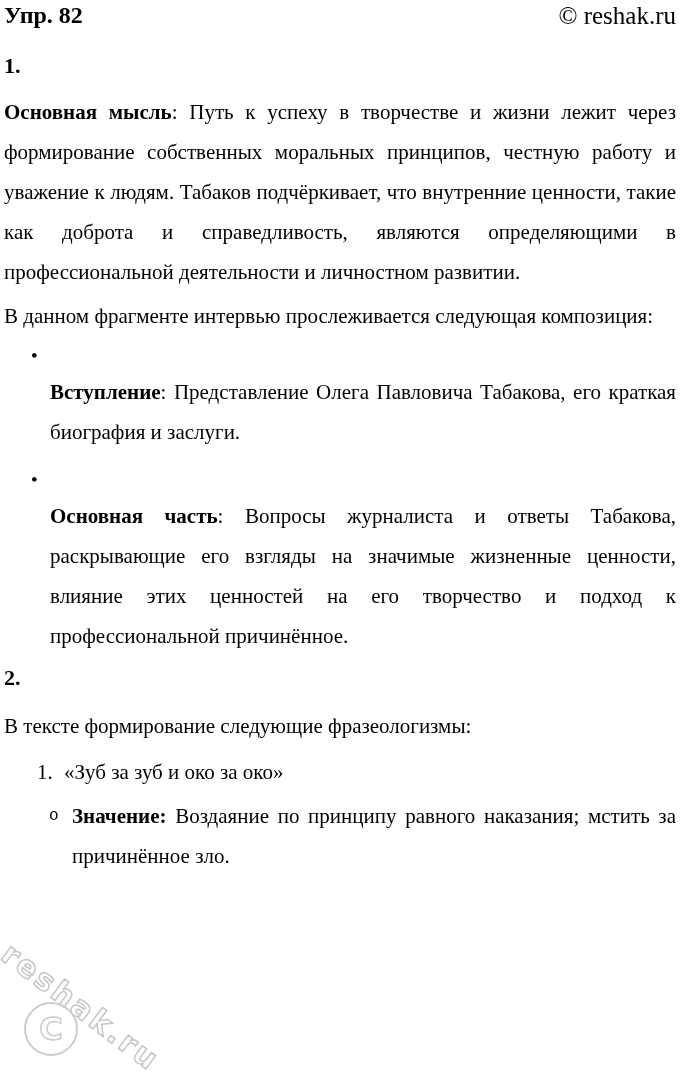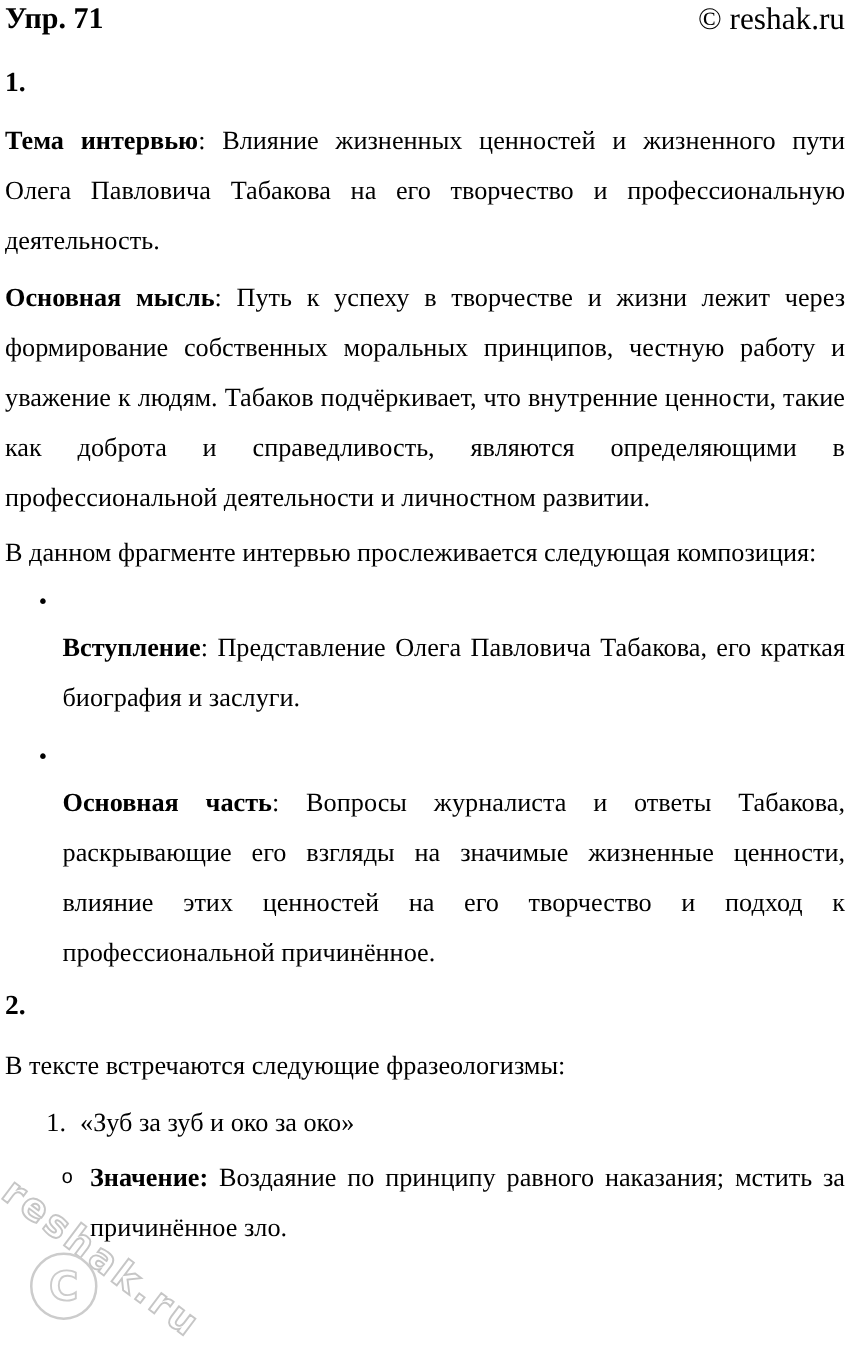--- a/index.html
+++ b/index.html
@@ -126,47 +126,46 @@
 <body>
 
 <div class="wm-text">reshak.ru</div>
 <div class="wm-circle">
   <span class="wm-c">C</span>
 </div>
 
 <div class="page">
 
   <div class="hdr">
-    <span class="hdr-left">Упр. 71</span>
+    <span class="hdr-left">Упр. 82</span>
     <span class="hdr-right">© reshak.ru</span>
   </div>
 
   <div class="num-heading">1.</div>
 
-  <p class="para"><span class="lead">Тема интервью</span><span>: Влияние жизненных ценностей и жизненного пути Олега Павловича Табакова на его творчество и профессиональную деятельность.</span></p>
 
   <p class="para"><span class="lead">Основная мысль</span><span>: Путь к успеху в творчестве и жизни лежит через формирование собственных моральных принципов, честную работу и уважение к людям. Табаков подчёркивает, что внутренние ценности, такие как доброта и справедливость, являются определяющими в профессиональной деятельности и личностном развитии.</span></p>
 
   <p class="para comp-intro">В данном фрагменте интервью прослеживается следующая композиция:</p>
 
   <div class="blist">
     <div class="bullet-item">
       <span class="marker">•</span>
       <div class="btext"><span class="lead">Вступление</span><span>: Представление Олега Павловича Табакова, его краткая биография и заслуги.</span></div>
     </div>
     <div class="bullet-item second">
       <span class="marker">•</span>
       <div class="btext"><span class="lead">Основная часть</span><span>: Вопросы журналиста и ответы Табакова, раскрывающие его взгляды на значимые жизненные ценности, влияние этих ценностей на его творчество и подход к профессиональной причинённое.</span></div>
     </div>
   </div>
 
 
   <div class="num-heading second">2.</div>
 
-  <p class="para intro2">В тексте встречаются следующие фразеологизмы:</p>
+  <p class="para intro2">В тексте формирование следующие фразеологизмы:</p>
 
   <div class="numbered-item">
     <span class="marker">1.</span>
     <div class="ntext">«Зуб за зуб и око за око»</div>
   </div>
 
   <div class="sub-item">
     <span class="marker">o</span>
     <div class="stext"><span class="lead">Значение:</span><span> Воздаяние по принципу равного наказания; мстить за причинённое зло.</span></div>
   </div>

